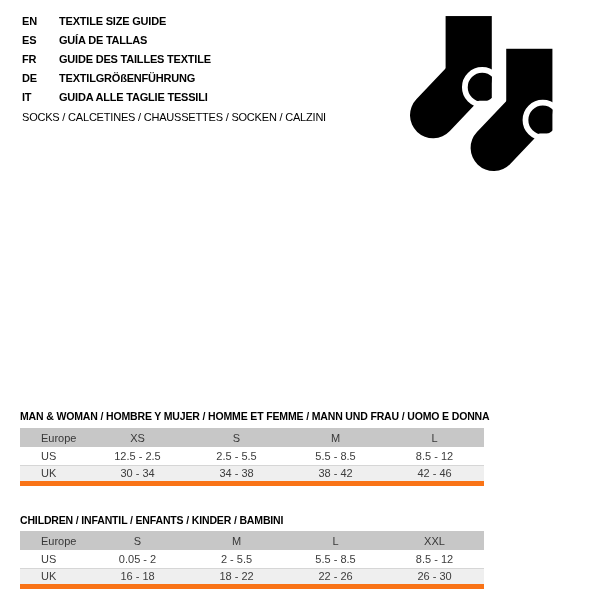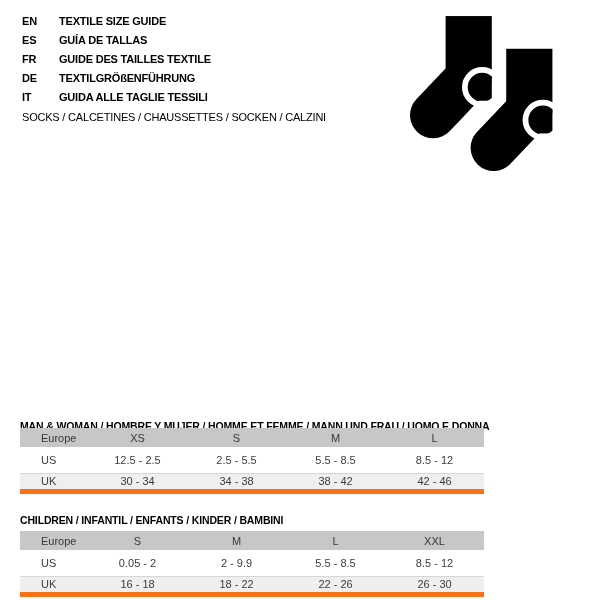--- a/index.html
+++ b/index.html
@@ -14,32 +14,32 @@
   .lang-code { width:37px; }
   #category-line { left:22px; top:111px; font-size:11px; font-weight:normal;
                    letter-spacing:-0.2px; white-space:nowrap; }
 
   
   #sock-icon-wrap { left:410px; top:16px; width:153px; height:156px; }
 
   
   .tbl-title { left:20px; font-size:10.5px; font-weight:bold; letter-spacing:-0.15px;
                white-space:nowrap; color:#000; }
-  #title-adult   { top:420px; }
+  #title-adult   { top:410px; }
   #title-child   { top:514px; }
   table { border-collapse:collapse; table-layout:fixed; width:464px; }
   #table-adult { left:20px; top:428px; }
   #table-child { left:20px; top:531px; }
   col.c-region { width:68px; }
   col.c-size   { width:99px; }
   td { font-size:11px; color:#3c3c3c; text-align:center; vertical-align:middle;
        overflow:hidden; white-space:nowrap; }
   td.lead { text-align:left; padding-left:21px; }
   tr.thead td { background:#c7c7c7; height:19px; color:#383838; }
-  tr.row-us td { height:26px; border-bottom:1px solid #d6d6d6; background:#ffffff; }
+  tr.row-us td { height:18px; border-bottom:1px solid #d6d6d6; background:#ffffff; }
   tr.row-uk td { height:18px; background:#efefef; border-bottom:5px solid #f97316; }
 </style>
 </head>
 <body>
 
 <div class="abs" id="lang-block">
   <div class="lang-row">
     <span class="lang-code">EN</span>
     <span class="lang-label">TEXTILE SIZE GUIDE</span>
   </div>
@@ -127,21 +127,21 @@
       <tr class="thead">
     <td class="lead">Europe</td>
     <td>S</td>
     <td>M</td>
     <td>L</td>
     <td>XXL</td>
   </tr>
   <tr class="row-us">
     <td class="lead">US</td>
     <td>0.05 - 2</td>
-    <td>2 - 9.9</td>
+    <td>2 - 5.5</td>
     <td>5.5 - 8.5</td>
     <td>8.5 - 12</td>
   </tr>
   <tr class="row-uk">
     <td class="lead">UK</td>
     <td>16 - 18</td>
     <td>18 - 22</td>
     <td>22 - 26</td>
     <td>26 - 30</td>
   </tr>

